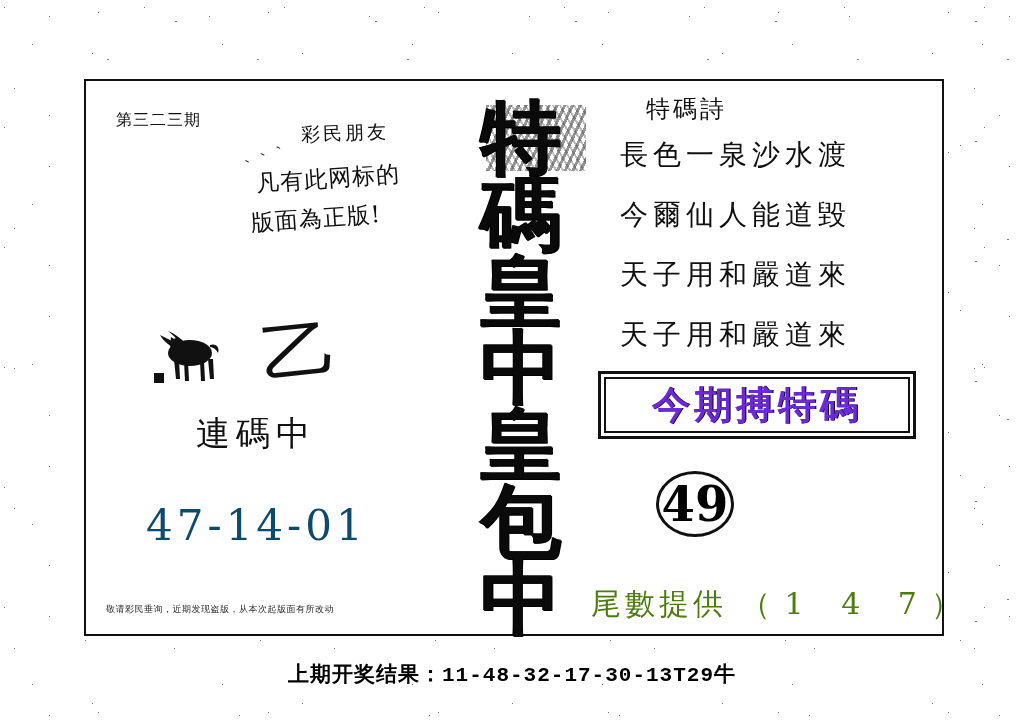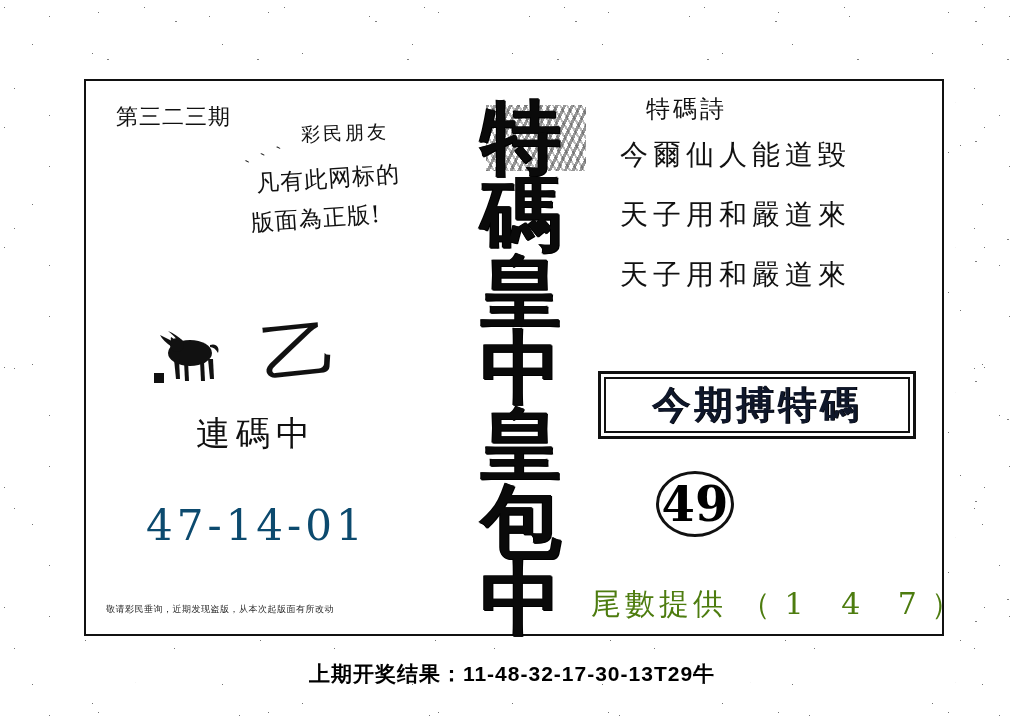--- a/index.html
+++ b/index.html
@@ -48,22 +48,22 @@
     top: 79px;
     width: 856px;
     height: 553px;
     border: 2px solid #111;
     background: #fff;
   }
 
   .issue-no {
     position: absolute;
     left: 30px;
-    top: 21px;
-    font-size: 22px;
+    top: 29px;
+    font-size: 16px;
     letter-spacing: 1px;
     color: #111;
     font-family: Liberation Mono, monospace;
   }
 
   
   .blurb {
     position: absolute;
     left: 160px;
     top: 40px;
@@ -212,21 +212,21 @@
     border: 3px solid #111;
     box-shadow: inset 0 0 0 3px #fff, inset 0 0 0 5px #111;
     display: flex;
     align-items: center;
     justify-content: center;
   }
   .banner span {
     font-size: 38px;
     font-weight: 700;
     letter-spacing: 4px;
-    color: #0f172a;
+    color: #6d28d9;
     text-shadow: 1px 0 0 #000;
   }
 
   
   .circles {
     position: absolute;
     left: 570px;
     top: 390px;
     display: flex;
     gap: 32px;
@@ -266,21 +266,21 @@
     top: 660px;
     width: 1024px;
     text-align: center;
     font-size: 21px;
     font-weight: 700;
     color: #000;
     font-family: "DejaVu Sans", sans-serif;
     letter-spacing: 1px;
   }
   .result-bar .label { font-family: "DejaVu Sans", sans-serif; }
-  .result-bar .value { font-family: Liberation Sans, sans-serif; }
+  .result-bar .value { font-family: Liberation Mono, monospace; }
 </style>
 </head>
 <body>
 
 <div class="noise"></div>
 
 <div class="poster">
 
   <div class="issue-no">第三二三期</div>
 
@@ -319,20 +319,21 @@
     </g>
   </svg>
 
   <div class="brush-char">乙</div>
   <div class="lianma">連碼中</div>
   <div class="numbers-left">47-14-01</div>
   <div class="fineprint">敬请彩民垂询，近期发现盗版，从本次起版面有所改动</div>
 
   <div class="poem-title">特碼詩</div>
   <div class="poem">
+    <div>長色一泉沙水渡</div>
     <div>今爾仙人能道毀</div>
     <div>天子用和嚴道來</div>
     <div>天子用和嚴道來</div>
   </div>
 
   <div class="banner">
     <span>今期搏特碼</span>
   </div>
 
   <div class="circles">

